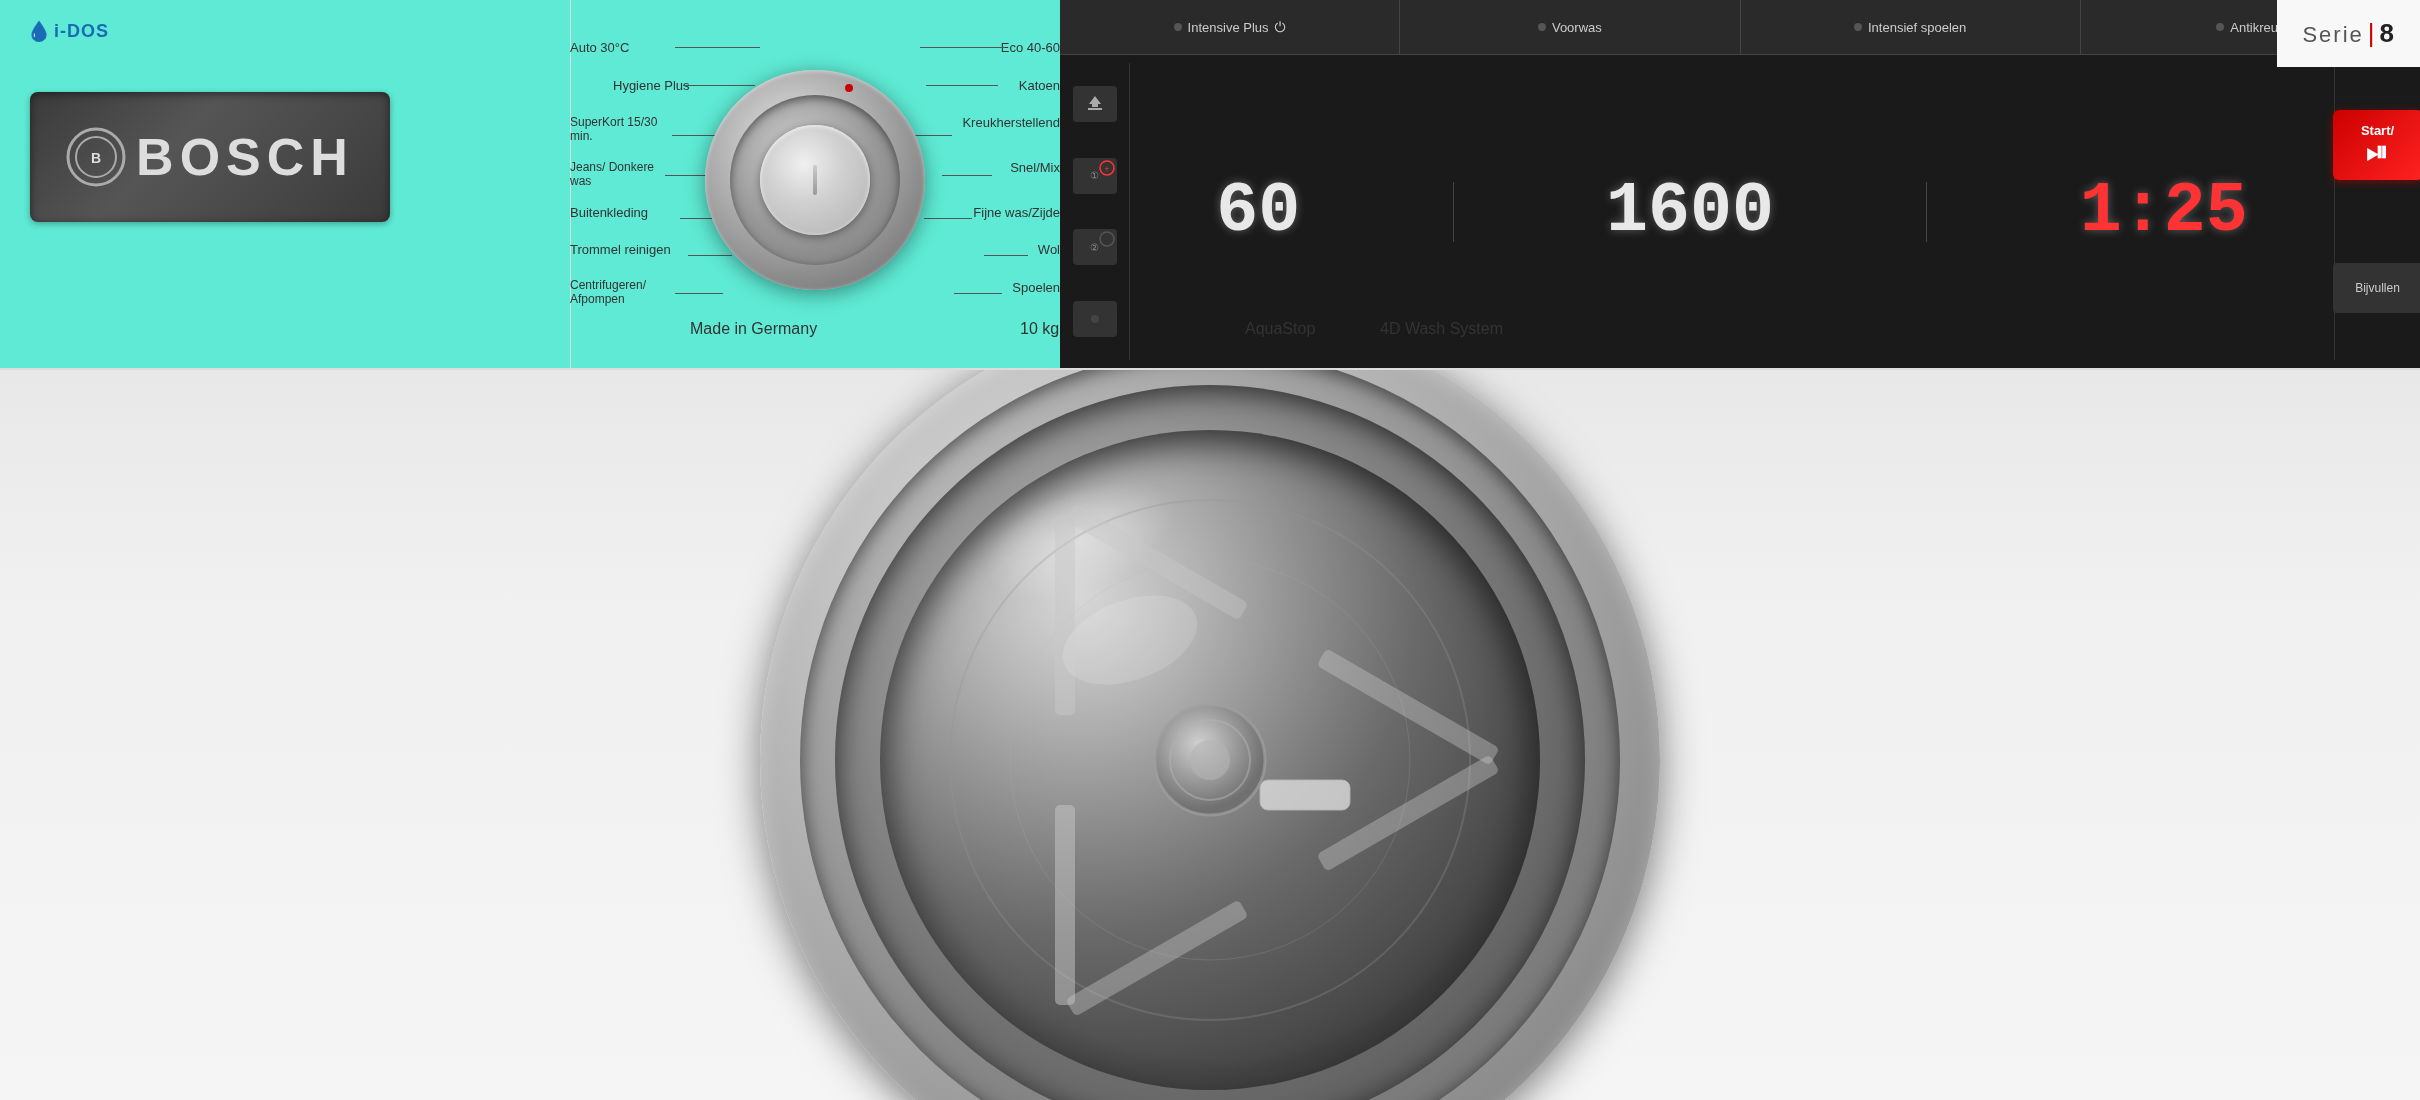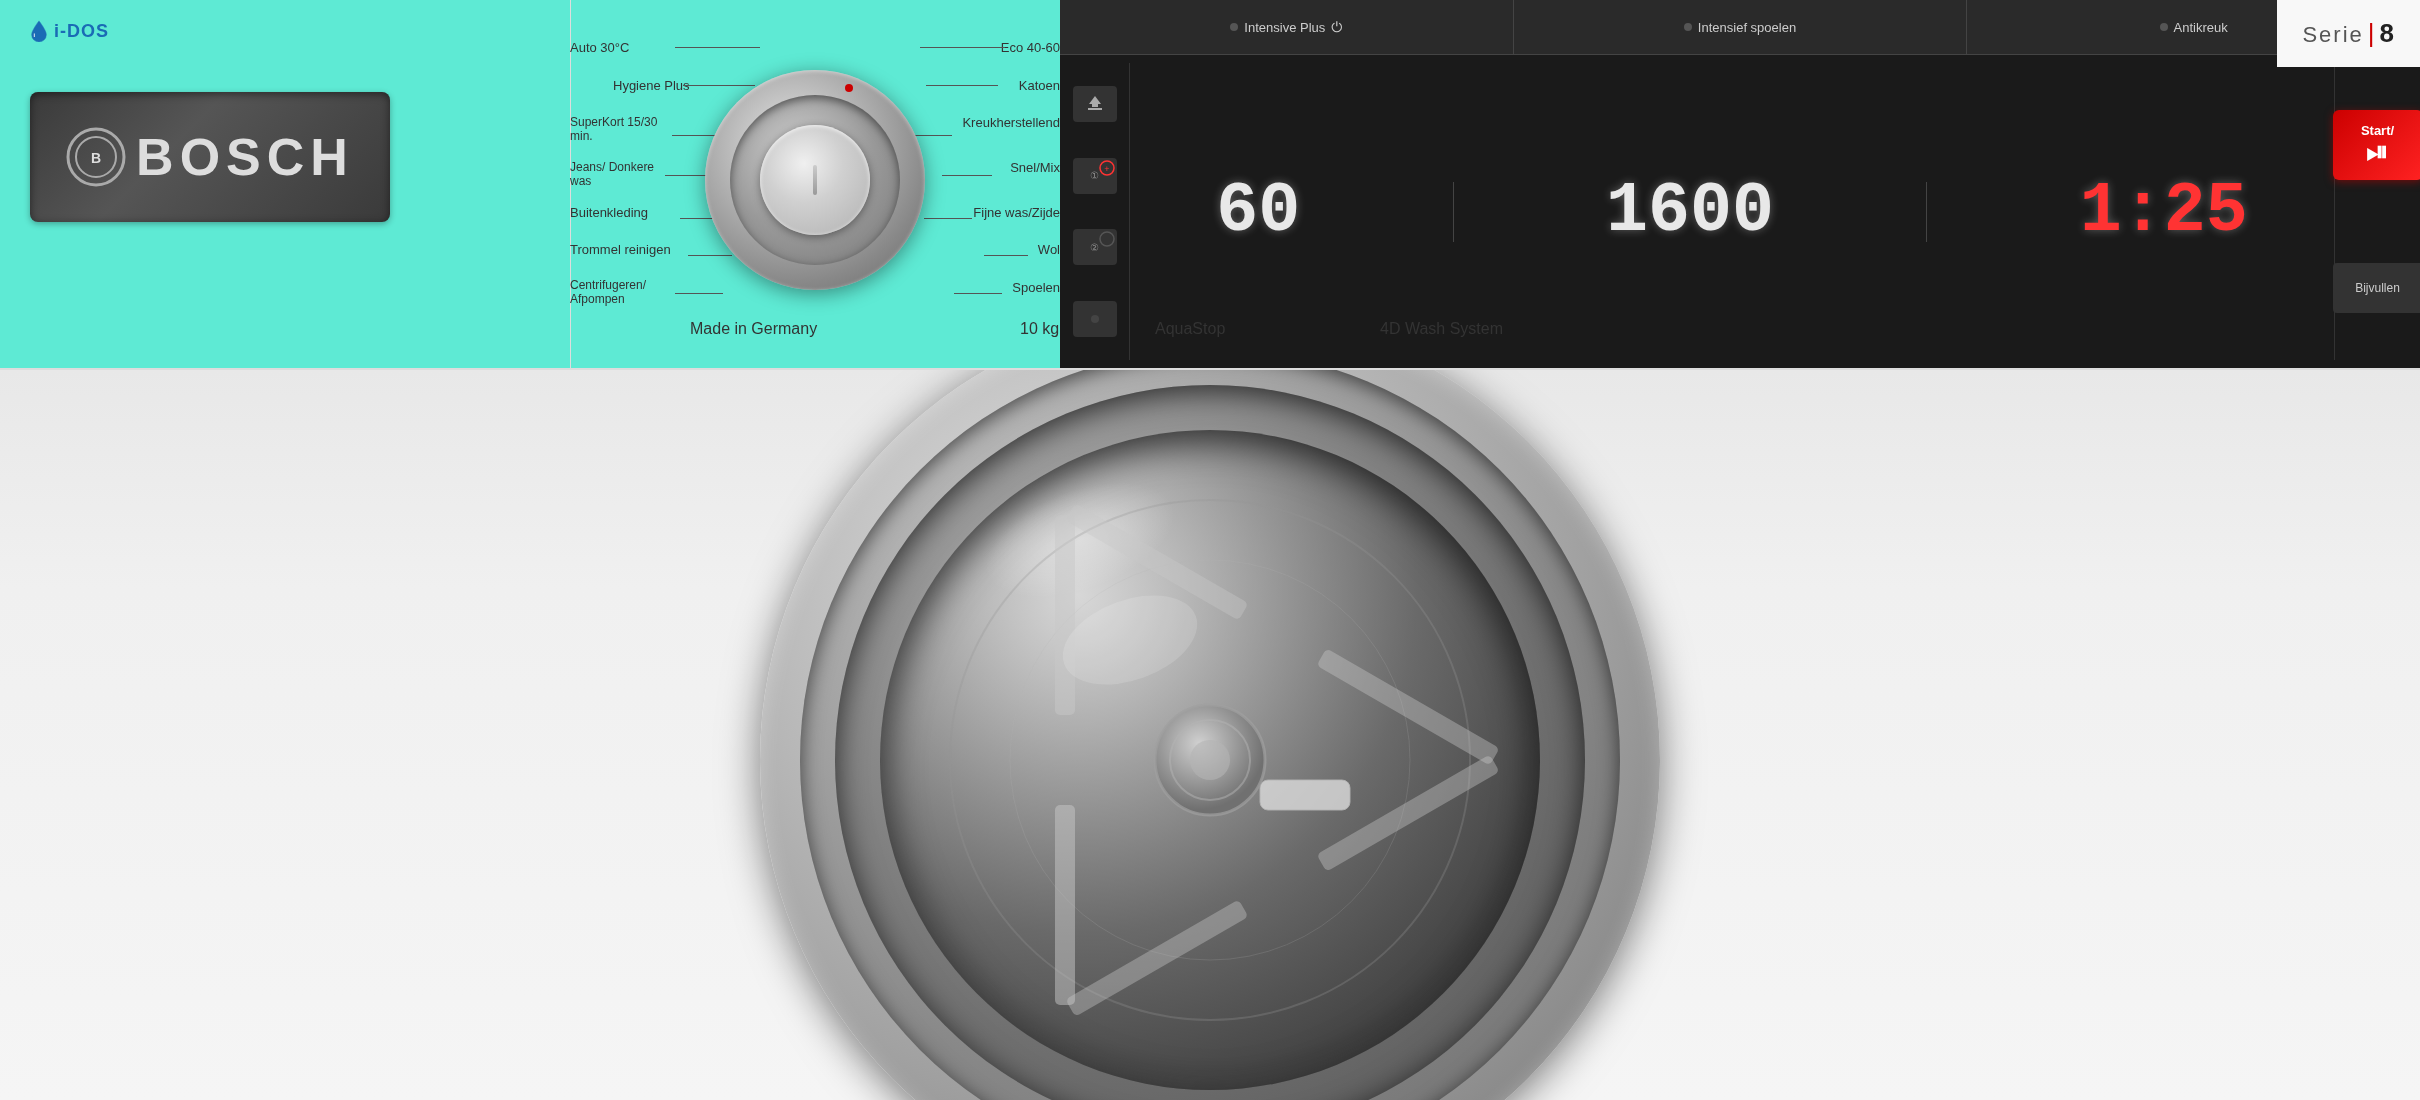--- a/index.html
+++ b/index.html
@@ -530,20 +530,24 @@
 
     <div class="serie-area">
       <span style="font-size:22px; color:#555; letter-spacing:2px;">Serie</span><span style="color:#cc0000; font-size:26px; margin:0 4px;">|</span><span style="font-size:26px; font-weight:bold; color:#222;">8</span>
     </div>
 
     <div class="top-buttons">
       <div class="top-btn">
         <div class="indicator-dot"></div>
         <span>Intensive Plus</span>
         <span style="font-size:14px;">⏻</span>
+      </div>
+      <div class="top-btn">
+        <div class="indicator-dot"></div>
+        <span>Voorwas</span>
       </div>
       <div class="top-btn">
         <div class="indicator-dot"></div>
         <span>Intensief spoelen</span>
       </div>
       <div class="top-btn">
         <div class="indicator-dot"></div>
         <span>Antikreuk</span>
       </div>
     </div>
@@ -602,21 +606,21 @@
         <div class="bijvullen-btn">
           <span>Bijvullen</span>
         </div>
       </div>
     </div>
   </div>
 
   <div class="feature-labels">
     <span style="font-size:16px; color:#333; position:absolute; bottom:15px; left:690px;">Made in Germany</span>
     <span style="font-size:16px; color:#333; position:absolute; bottom:15px; left:1020px;">10 kg</span>
-    <span style="font-size:16px; color:#333; position:absolute; bottom:15px; left:1155px;">AquaStop</span>
+    <span style="font-size:16px; color:#333; position:absolute; bottom:15px; left:1245px;">AquaStop</span>
     <span style="font-size:16px; color:#333; position:absolute; bottom:15px; left:1380px;">4D Wash System</span>
   </div>
 </div>
 
 <div class="machine-bottom">
   <div class="drum-container">
     <div class="drum-outer-ring">
       <div class="drum-ring-2">
         <div class="drum-ring-3">
           <div class="drum-glass">

